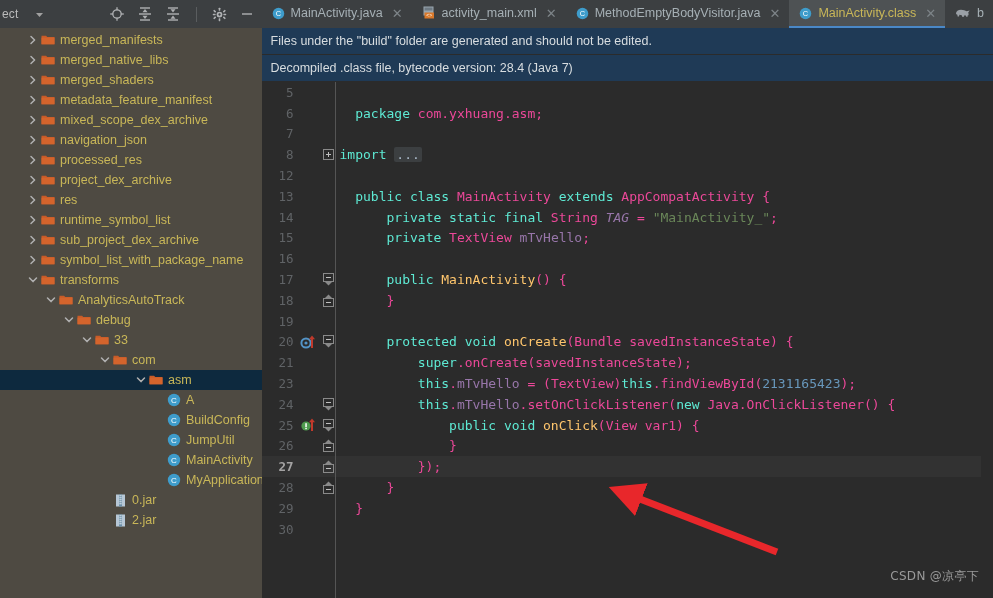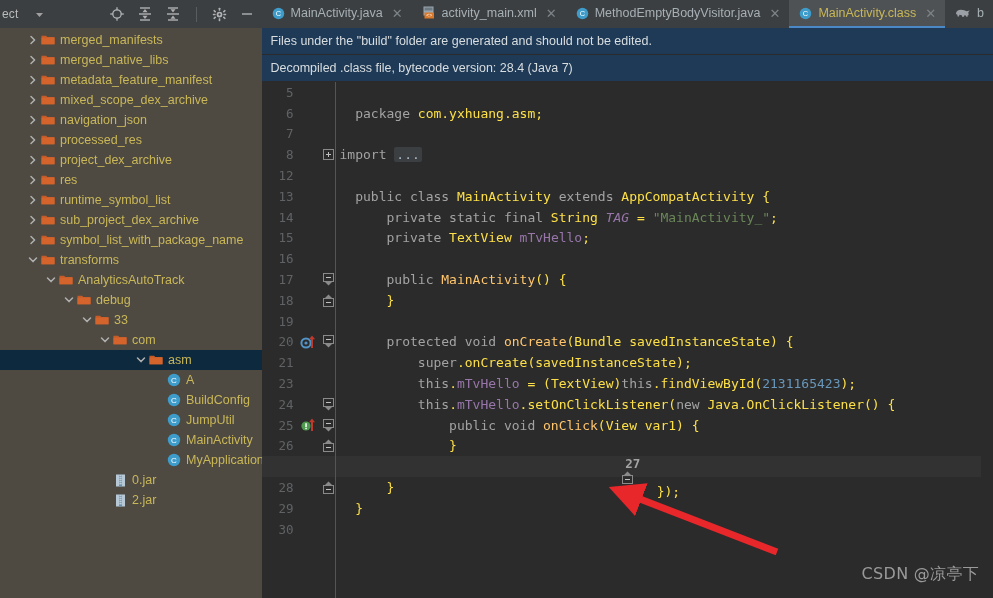--- a/index.html
+++ b/index.html
@@ -67,44 +67,44 @@
   }
 
   #editor {
     position: absolute; top: 82px; left: 0; right: 0; bottom: 0;
     background: #2b2b2b; overflow: hidden;
   }
   .eline {
     height: 20.8px; display: flex; align-items: center; position: relative;
     font-family: "DejaVu Sans Mono", monospace; font-size: 13px;
   }
-  .eline.cur { background: #323232; flex-direction: column; }
+  .eline.cur { background: #323232; }
   .gut {
     width: 38px; min-width: 38px; text-align: right; padding-right: 6px;
     color: #606366; font-size: 12.5px; font-family: "DejaVu Sans Mono", monospace;
   }
   .eline.cur .gut { color: #a4a3a3; font-weight: bold; }
   .gmark { width: 22px; min-width: 22px; position: relative; display:flex; align-items:center; }
   .fold { width: 14px; min-width: 14px; position: relative; display:flex; align-items:center; justify-content:center; }
   .code { padding-left: 4px; color: #a9b7c6; white-space: pre; }
 
   
-  .kw { color: #a3a3a3; }
+  .kw { color: #5eead4; }
   .str { color: #6a8759; }
   .num { color: #6897bb; }
   .fn { color: #ffc66d; }
   .fld { color: #9876aa; }
   .sfld { color: #9876aa; font-style: italic; }
-  .pl  { color: #fde047; }
+  .pl  { color: #ec4899; }
   .fldbox { background: #3c3f41; color: #a9b7c6; padding: 0 2px; border-radius: 2px; }
 
   #arrow { position: absolute; left: 0; top: 0; width: 993px; height: 598px; pointer-events: none; }
   #watermark {
     position: absolute; right: 14px; bottom: 13px;
-    color: #9a9a9a; font-size: 16px; letter-spacing: .3px;
+    color: #9a9a9a; font-size: 12px; letter-spacing: .3px;
     font-family: "DejaVu Sans", sans-serif;
   }
   #edge-scroll { position:absolute; right:0; top:82px; width:12px; bottom:0; background:#2b2b2b;}
 </style>
 </head>
 <body>
 
 <div id="app">
 
   <div id="left">
@@ -208,20 +208,35 @@
             <svg width="12" height="12" viewBox="0 0 12 12">
               <path d="M4 2.5 L7.6 6 L4 9.5" fill="none" stroke="#b0b0b0" stroke-width="1.5" stroke-linecap="round" stroke-linejoin="round"></path>
             </svg>
           </span>
           <span class="ic">
             <svg width="14" height="12" viewBox="0 0 14 12">
               <path d="M0.5 1.8h4.6l1.1 1.3H13.5v7.2H0.5z" fill="#c75b28"></path>
               <path d="M0.5 3.6h13v6.7h-13z" fill="#d4642c"></path>
             </svg>
           </span>
+          <span class="lbl">merged_shaders</span>
+        </div>
+        <div class="row">
+          <span style="width:26px;min-width:26px"></span>
+          <span class="chev">
+            <svg width="12" height="12" viewBox="0 0 12 12">
+              <path d="M4 2.5 L7.6 6 L4 9.5" fill="none" stroke="#b0b0b0" stroke-width="1.5" stroke-linecap="round" stroke-linejoin="round"></path>
+            </svg>
+          </span>
+          <span class="ic">
+            <svg width="14" height="12" viewBox="0 0 14 12">
+              <path d="M0.5 1.8h4.6l1.1 1.3H13.5v7.2H0.5z" fill="#c75b28"></path>
+              <path d="M0.5 3.6h13v6.7h-13z" fill="#d4642c"></path>
+            </svg>
+          </span>
           <span class="lbl">metadata_feature_manifest</span>
         </div>
         <div class="row">
           <span style="width:26px;min-width:26px"></span>
           <span class="chev">
             <svg width="12" height="12" viewBox="0 0 12 12">
               <path d="M4 2.5 L7.6 6 L4 9.5" fill="none" stroke="#b0b0b0" stroke-width="1.5" stroke-linecap="round" stroke-linejoin="round"></path>
             </svg>
           </span>
           <span class="ic">

